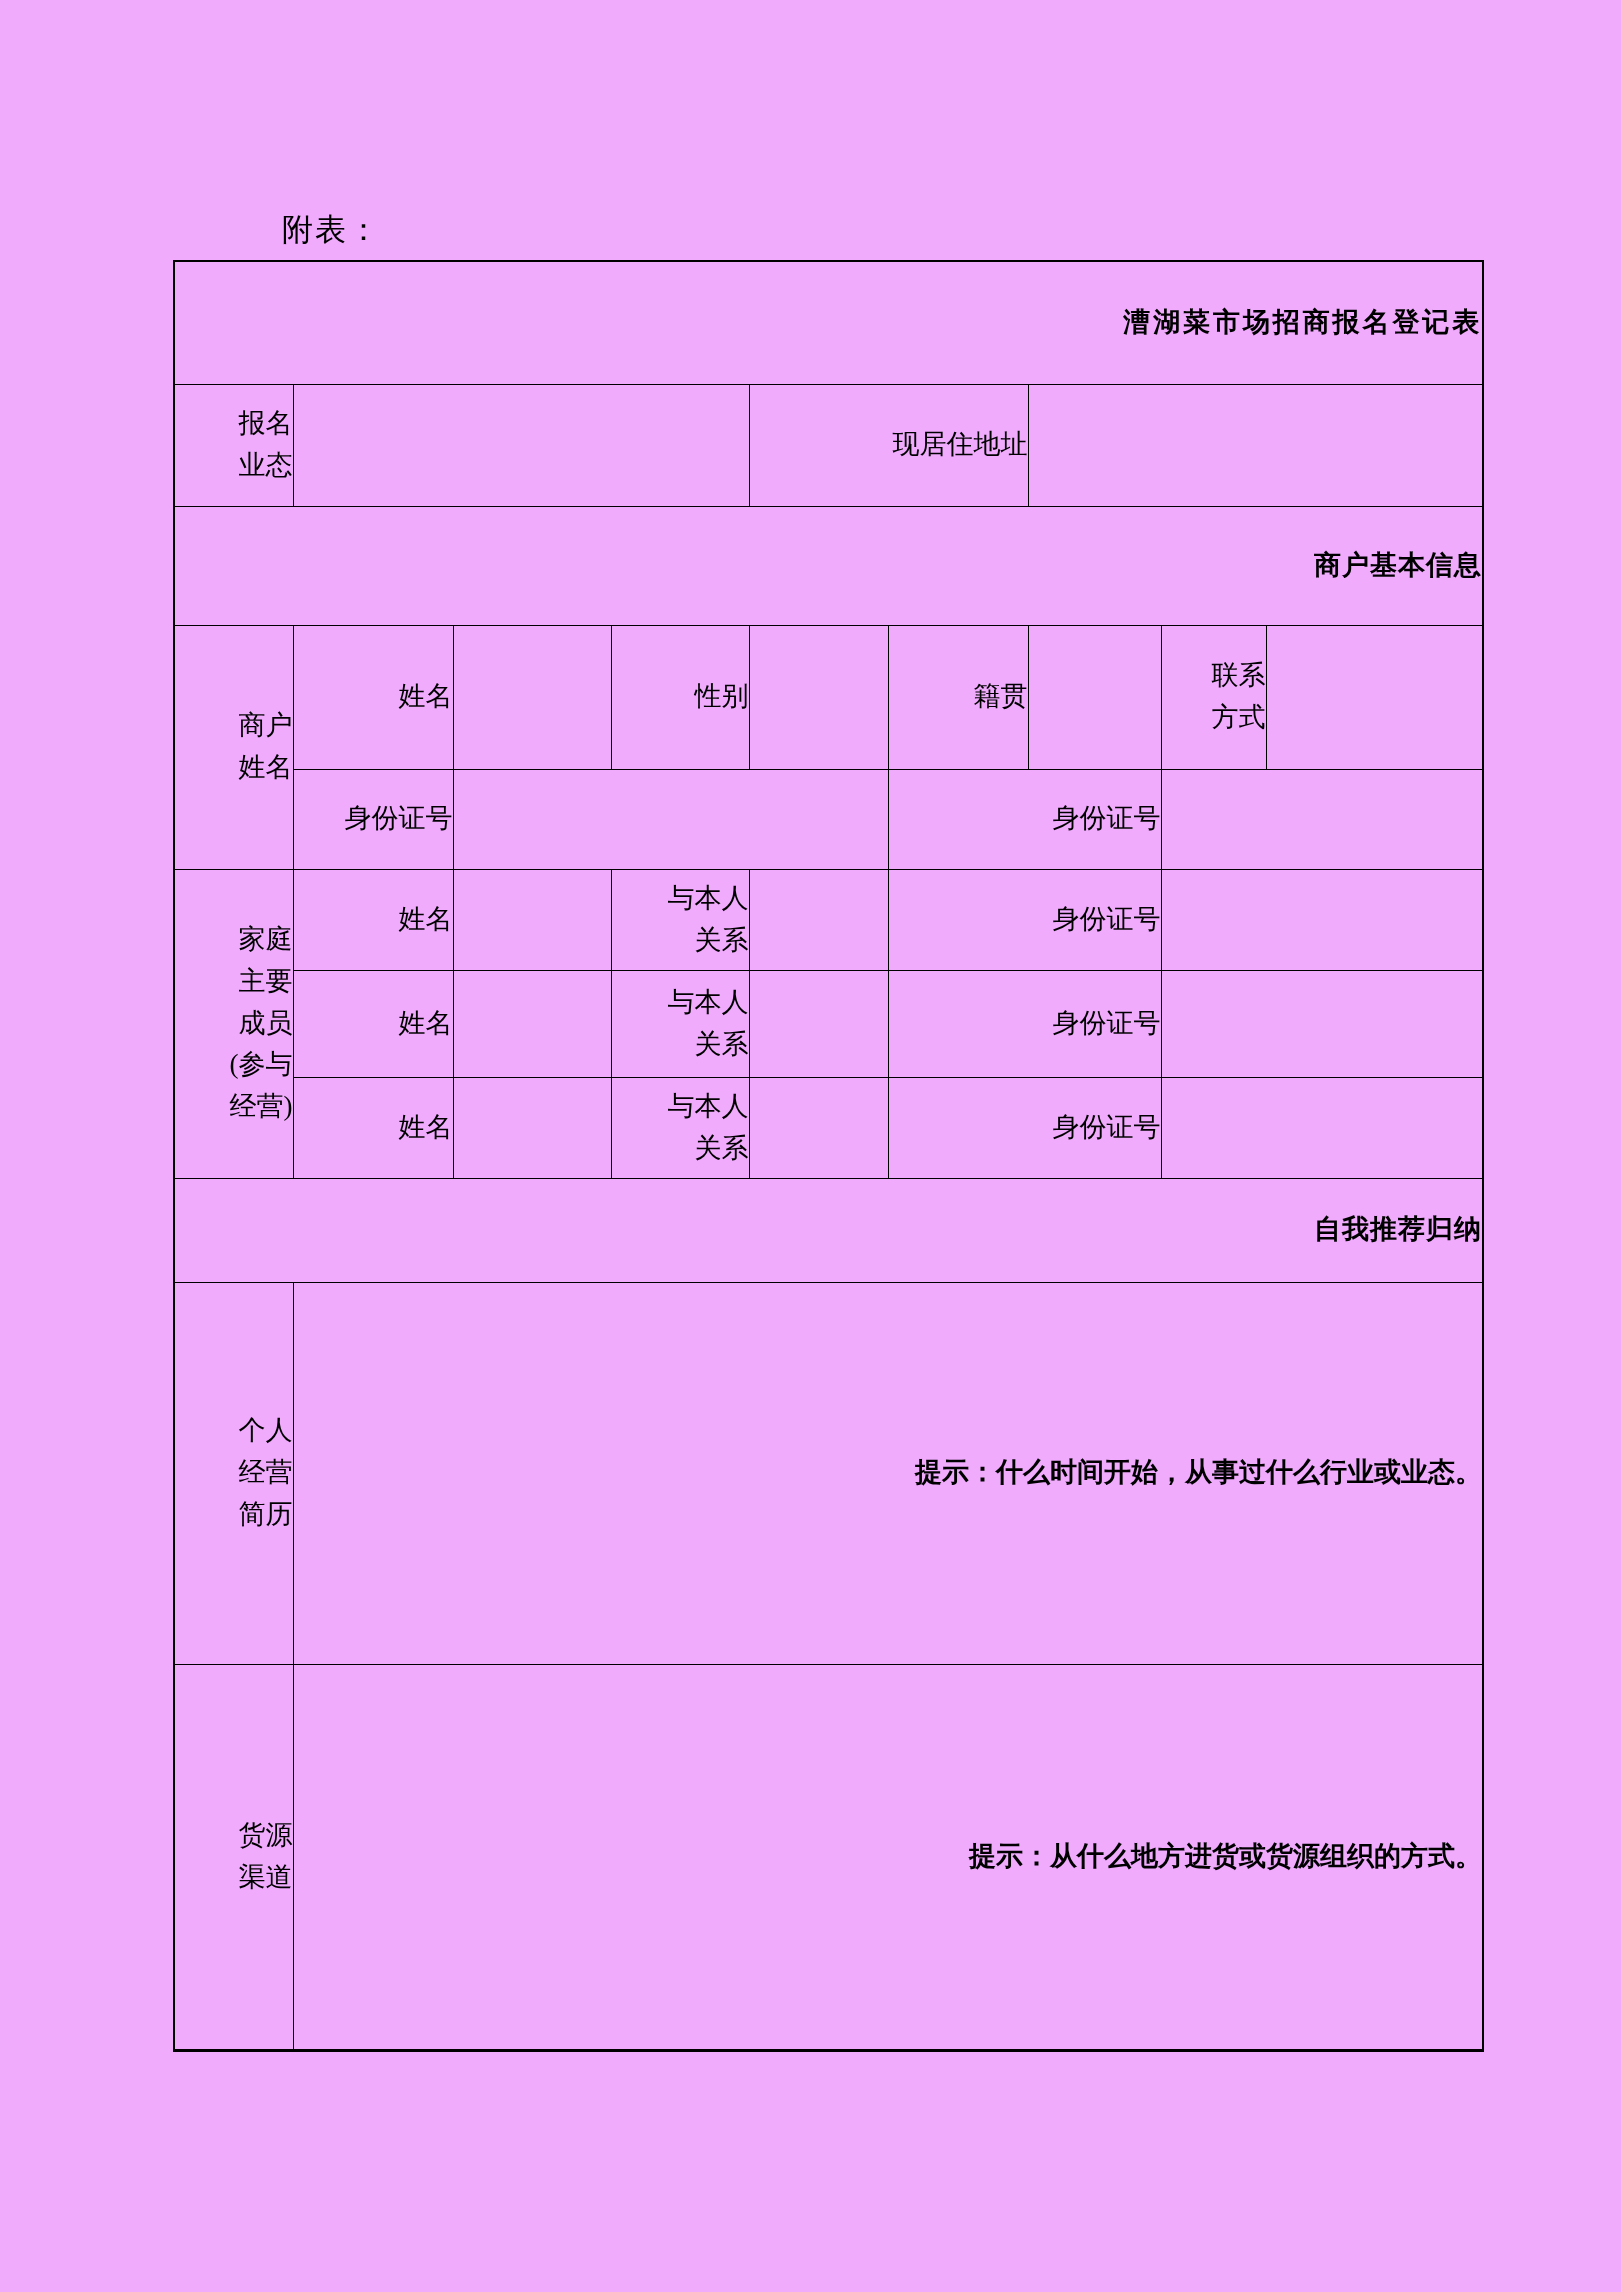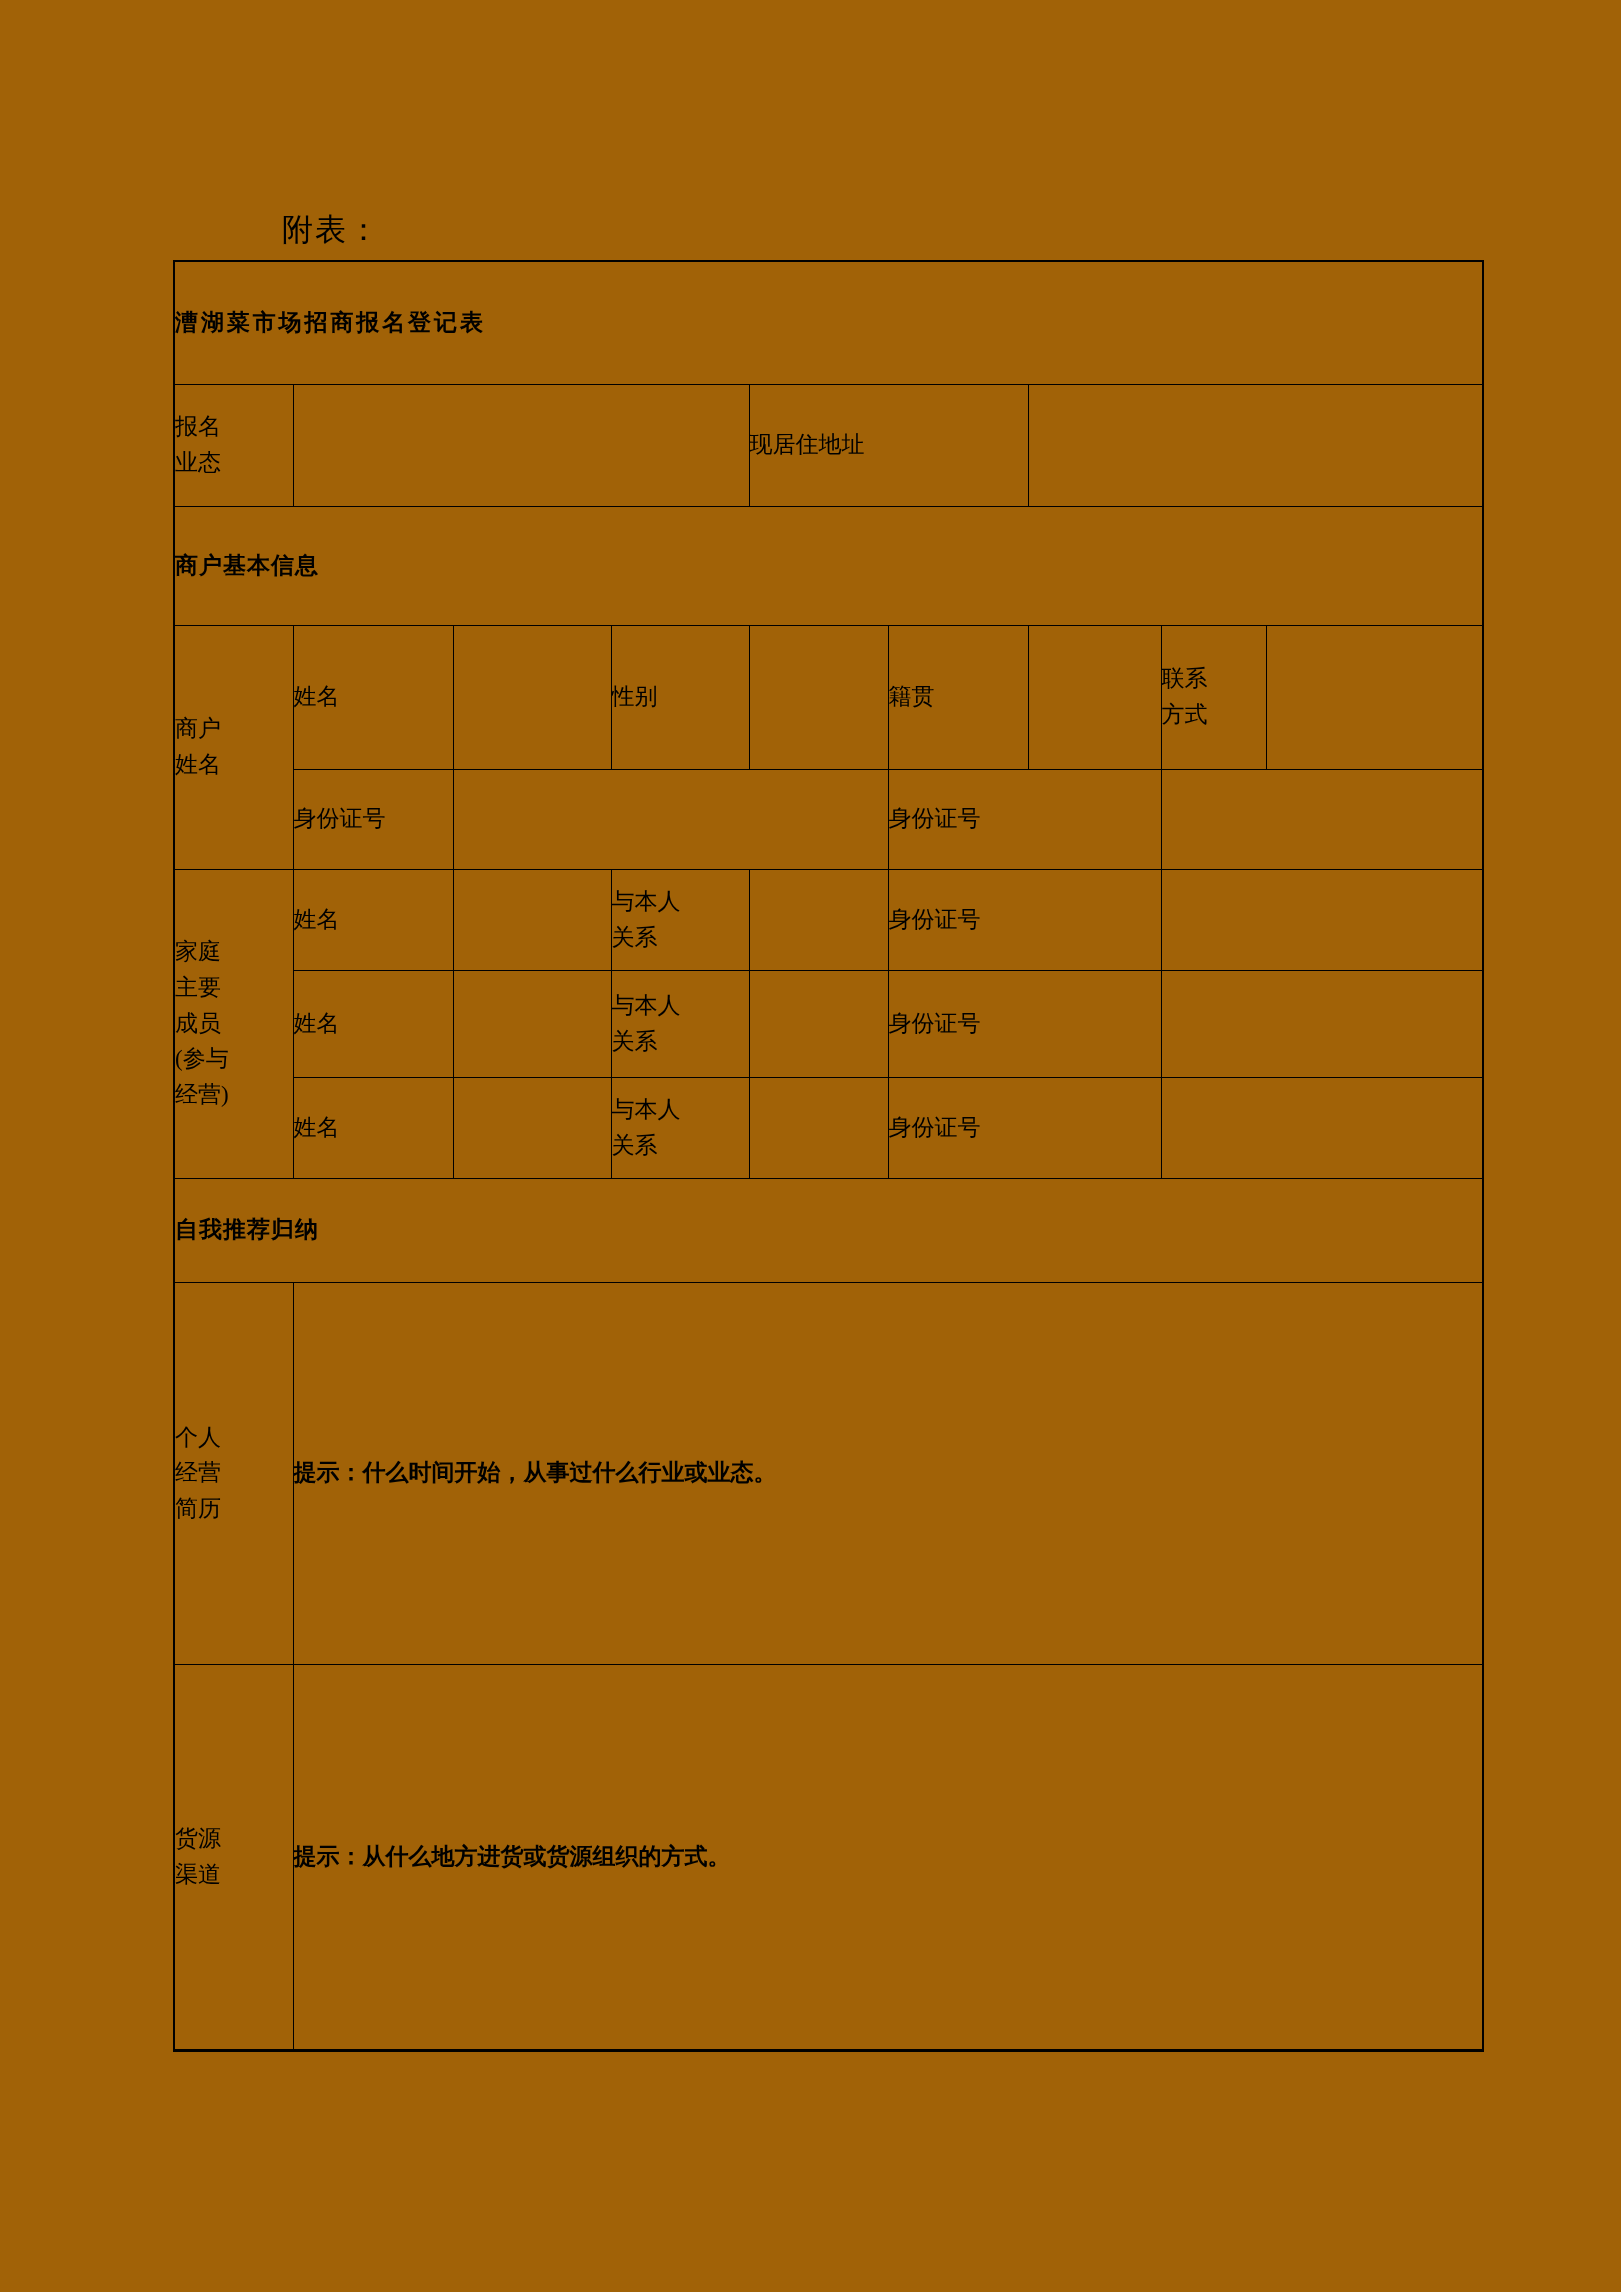--- a/index.html
+++ b/index.html
@@ -2,21 +2,21 @@
 <html><head>
 <meta charset="utf-8">
 <style>
   html, body { margin: 0; padding: 0; }
   body { background: #888; }
   .page {
     position: relative;
     width: 1621px;
     height: 2293px;
     margin: 0 auto;
-    background: #a16207;
+    background: #f0abfc;
     font-family: "Liberation Serif", "DejaVu Serif", serif;
     color: #000;
   }
   .attach-label {
     position: absolute;
     left: 282px;
     top: 209px;
     font-size: 31px;
     letter-spacing: 2px;
     white-space: pre;
@@ -27,23 +27,23 @@
     top: 260px;
     width: 1308px;
     border-collapse: collapse;
     table-layout: fixed;
     border: 2px solid #000;
     border-bottom-width: 3.9px;
   }
   table.form td {
     border: 1px solid #000;
     padding: 0;
-    text-align: left;
+    text-align: right;
     vertical-align: middle;
-    font-size: 23px;
+    font-size: 27px;
     line-height: 1.55;
     white-space: pre-line;
     overflow: hidden;
   }
   td.title-cell {
     font-size: 55px;
     font-weight: bold;
     letter-spacing: 2.9px;
     line-height: 1.2;
   }

